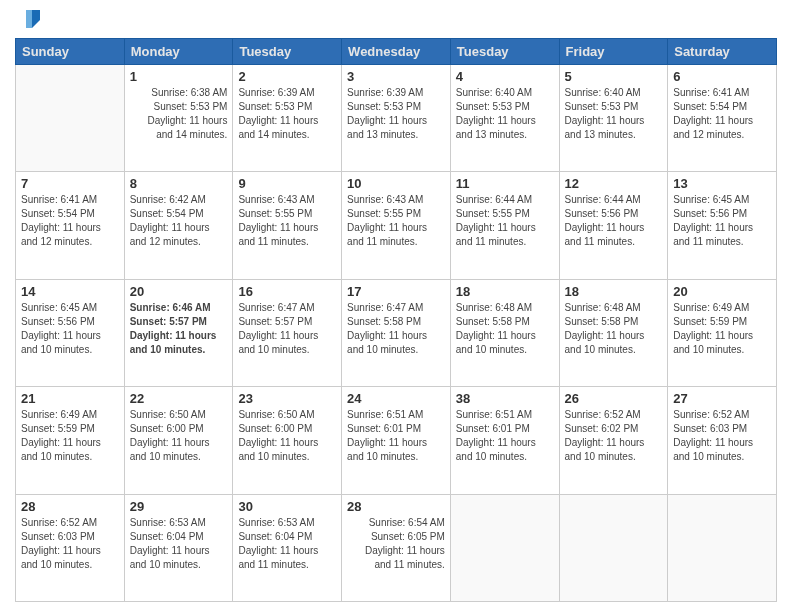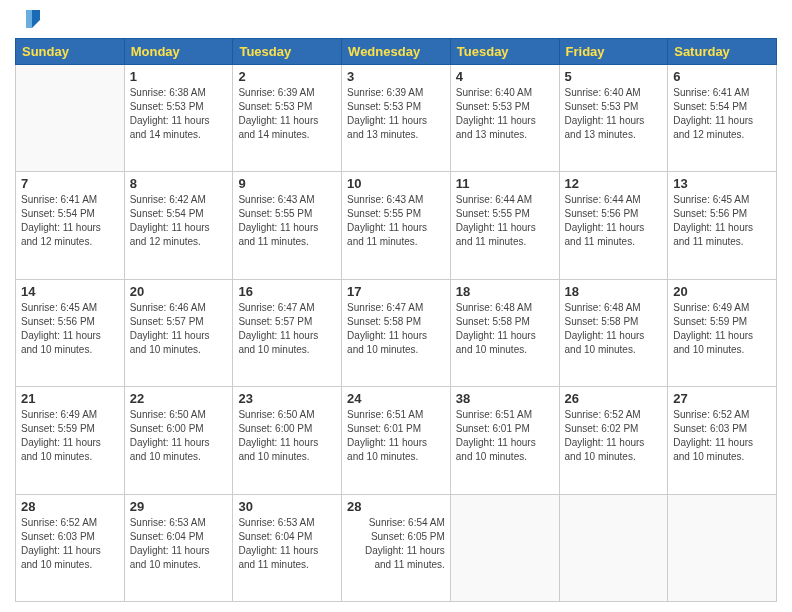--- a/index.html
+++ b/index.html
@@ -42,21 +42,21 @@
     }
     .calendar {
       flex: 1;
       border: 1px solid #ccc;
       border-collapse: collapse;
       width: 100%;
       table-layout: fixed;
     }
     .calendar thead th {
       background-color: #2e6db4;
-      color: #fde047;
+      color: #e5e5e5;
       text-align: left;
       padding: 5px 6px;
       font-size: 13px;
       font-weight: bold;
       border: 1px solid #1a5a9e;
     }
     .calendar tbody td {
       border: 1px solid #ccc;
       vertical-align: top;
       padding: 4px 5px;
@@ -130,21 +130,21 @@
           <th>Tuesday</th>
           <th>Friday</th>
           <th>Saturday</th>
         </tr>
     </thead>
     <tbody id="calendar-body">
     <tr>
           <td class="empty-cell"></td>
           <td>
             <span class="day-number">1</span>
-            <div class="day-info" style="white-space: pre-line;">Sunrise: 6:38 AM
+            <div class="day-info" style="white-space: pre-line; text-align: right;">Sunrise: 6:38 AM
 Sunset: 5:53 PM
 Daylight: 11 hours
 and 14 minutes.</div>
           </td>
           <td>
             <span class="day-number">2</span>
             <div class="day-info" style="white-space: pre-line;">Sunrise: 6:39 AM
 Sunset: 5:53 PM
 Daylight: 11 hours
 and 14 minutes.</div>
@@ -232,21 +232,21 @@
         <tr>
           <td>
             <span class="day-number">14</span>
             <div class="day-info" style="white-space: pre-line;">Sunrise: 6:45 AM
 Sunset: 5:56 PM
 Daylight: 11 hours
 and 10 minutes.</div>
           </td>
           <td>
             <span class="day-number">20</span>
-            <div class="day-info" style="white-space: pre-line;">Sunrise: 6:46 AM
+            <div class="day-info" style="white-space: pre-line; font-weight: bold;">Sunrise: 6:46 AM
 Sunset: 5:57 PM
 Daylight: 11 hours
 and 10 minutes.</div>
           </td>
           <td>
             <span class="day-number">16</span>
             <div class="day-info" style="white-space: pre-line;">Sunrise: 6:47 AM
 Sunset: 5:57 PM
 Daylight: 11 hours
 and 10 minutes.</div>

